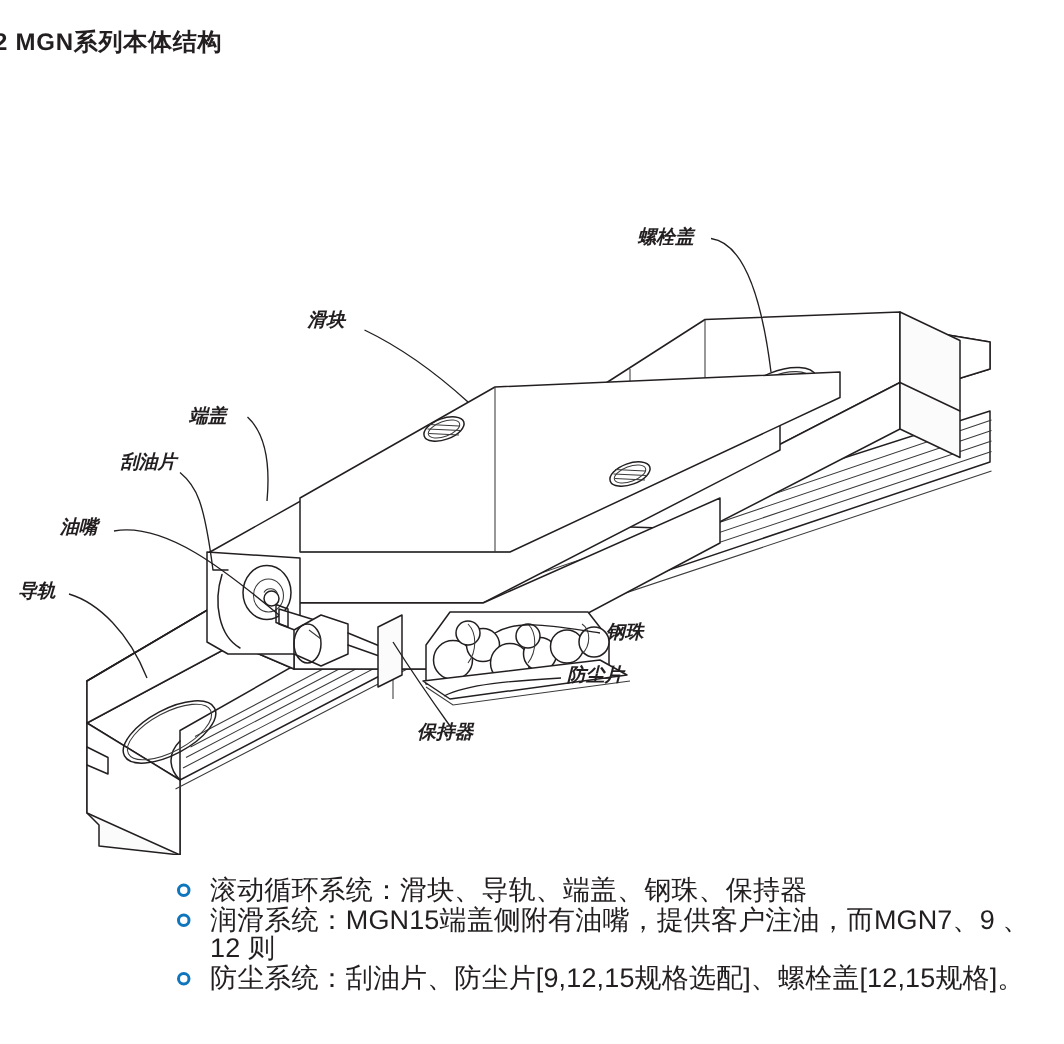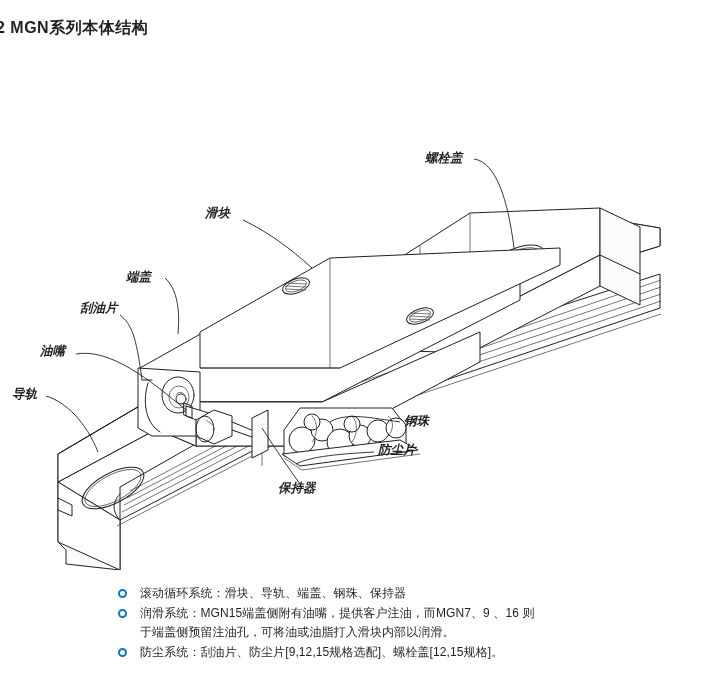--- a/index.html
+++ b/index.html
@@ -87,21 +87,21 @@
     flex:0 0 auto;
     width:9px;height:9px;
     margin-top:5px;
     margin-right:13px;
     border:2px solid #0f75bc;
     border-radius:50%;
     box-sizing:border-box;
   }
   .bullet-text{
     flex:1 1 auto;
-    font-size:12px;
+    font-size:18px;
     line-height:19px;
     color:#231f20;
     letter-spacing:0.1px;
   }
   .bullet-text .ln{display:block;}
 </style>
 </head>
 <body>
 
 <div id="page-title">2 MGN系列本体结构</div>
@@ -278,22 +278,21 @@
   <div class="bullet-row">
     <span class="bullet-mark"></span>
     <div class="bullet-text">
       <span class="ln">滚动循环系统：滑块、导轨、端盖、钢珠、保持器</span>
     </div>
   </div>
 
   <div class="bullet-row">
     <span class="bullet-mark"></span>
     <div class="bullet-text">
-      <span class="ln">润滑系统：MGN15端盖侧附有油嘴，提供客户注油，而MGN7、9 、16 则</span>
-      <span class="ln">于端盖侧预留注油孔，可将油或油脂打入滑块内部以润滑。</span>
+      <span class="ln">润滑系统：MGN15端盖侧附有油嘴，提供客户注油，而MGN7、9 、12 则</span>
     </div>
   </div>
 
   <div class="bullet-row">
     <span class="bullet-mark"></span>
     <div class="bullet-text">
       <span class="ln">防尘系统：刮油片、防尘片[9,12,15规格选配]、螺栓盖[12,15规格]。</span>
     </div>
   </div>
 

